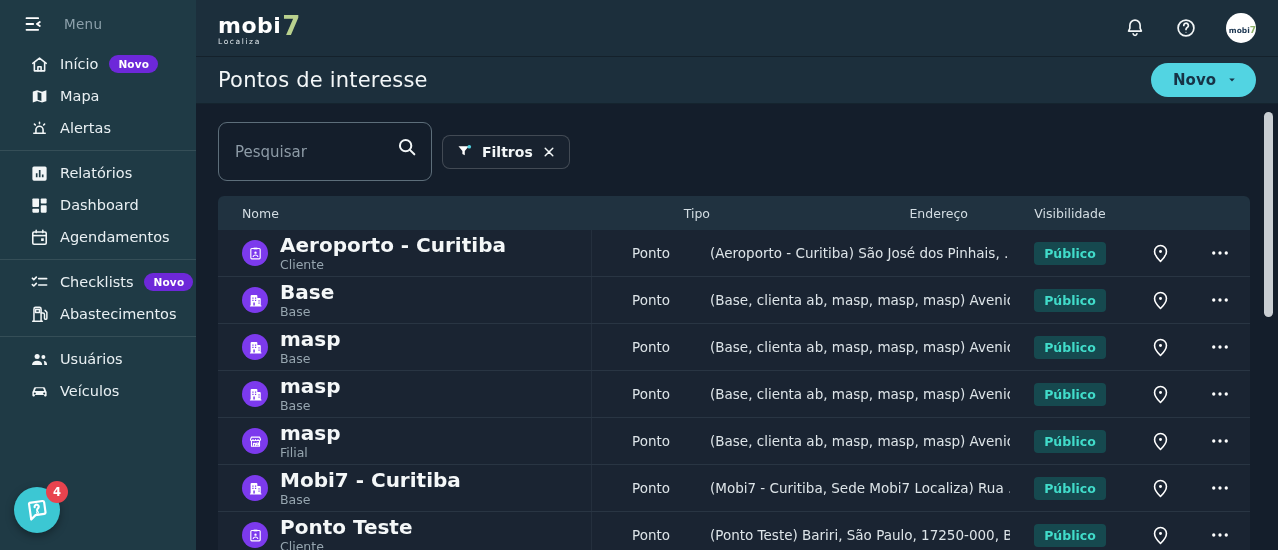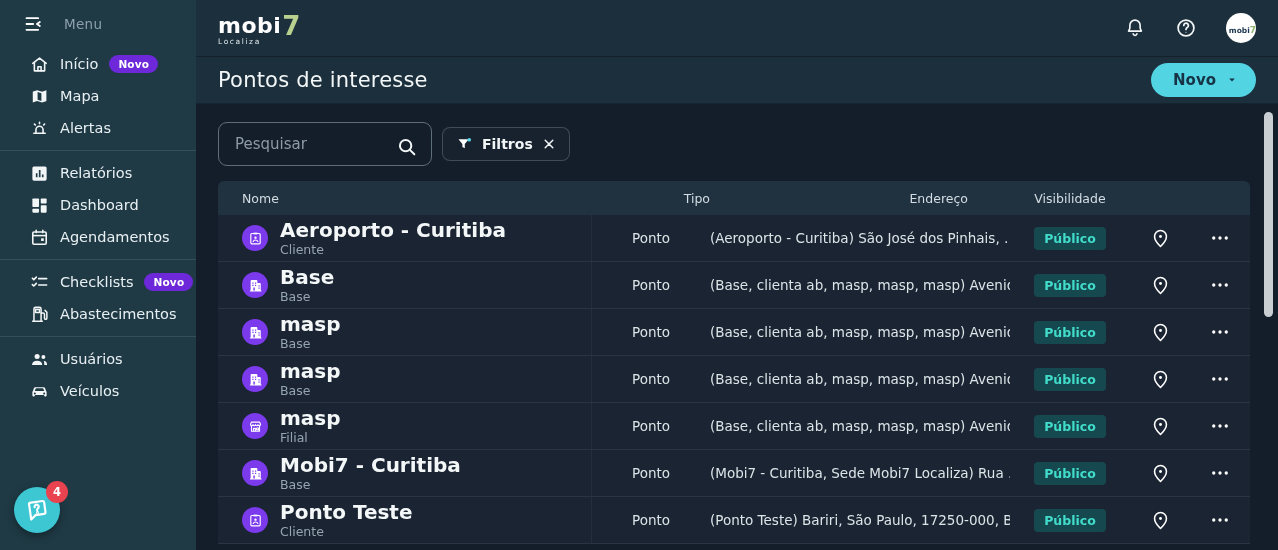--- a/index.html
+++ b/index.html
@@ -80,21 +80,21 @@
     font-family:inherit; font-size:15px; font-weight:600;
     display:flex; align-items:center; gap:10px; cursor:pointer;
   }
   .new-button .icon { width:12px; height:12px; color:var(--accent-dark-text,#173346); }
 
   
   .content { position:absolute; left:196px; right:0; top:104px; bottom:0; padding:18px 28px 0 22px; }
   .filters-row { display:flex; align-items:center; }
   .search-box { position:relative; width:214px; }
   .search-input {
-    width:214px; height:44px; background:transparent; border:1.5px solid #5d6e7a; border-radius:9px;
+    width:214px; height:59px; background:transparent; border:1.5px solid #5d6e7a; border-radius:9px;
     color:#e8eef1; font-family:inherit; font-size:15px; padding:0 44px 0 16px; outline:none;
   }
   .search-input::placeholder { color:#8d9ba6; }
   .search-box .icon { position:absolute; right:14px; top:14px; width:22px; height:22px; color:#f2f6f7; cursor:pointer; }
   .filter-chip {
     margin-left:10px; height:34px; padding:0 13px; border:1px solid rgba(255,255,255,.18);
     border-radius:8px; background:rgba(255,255,255,.02);
     display:flex; align-items:center; gap:9px; cursor:pointer;
   }
   .filter-chip .funnel { width:17px; height:17px; color:#fff; }

